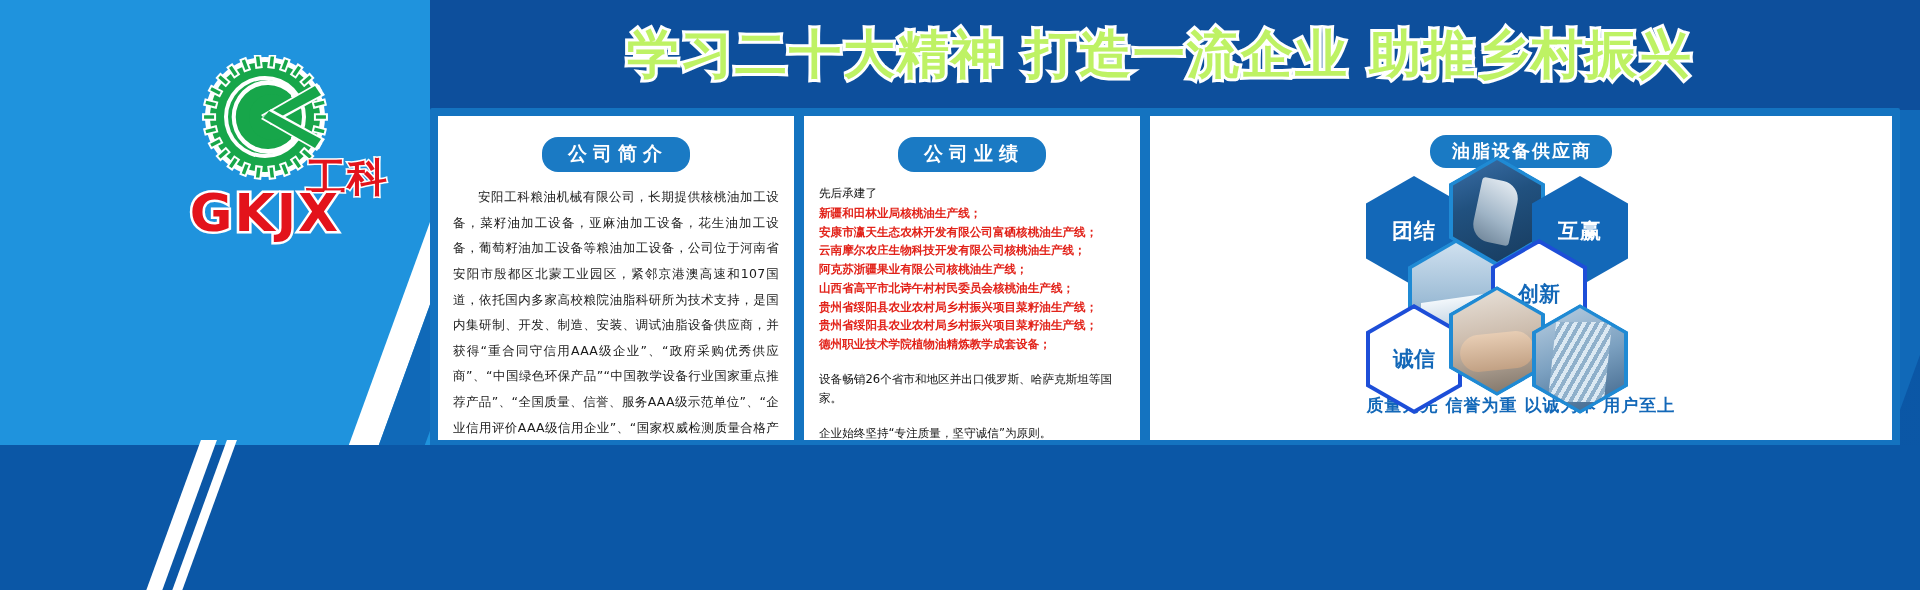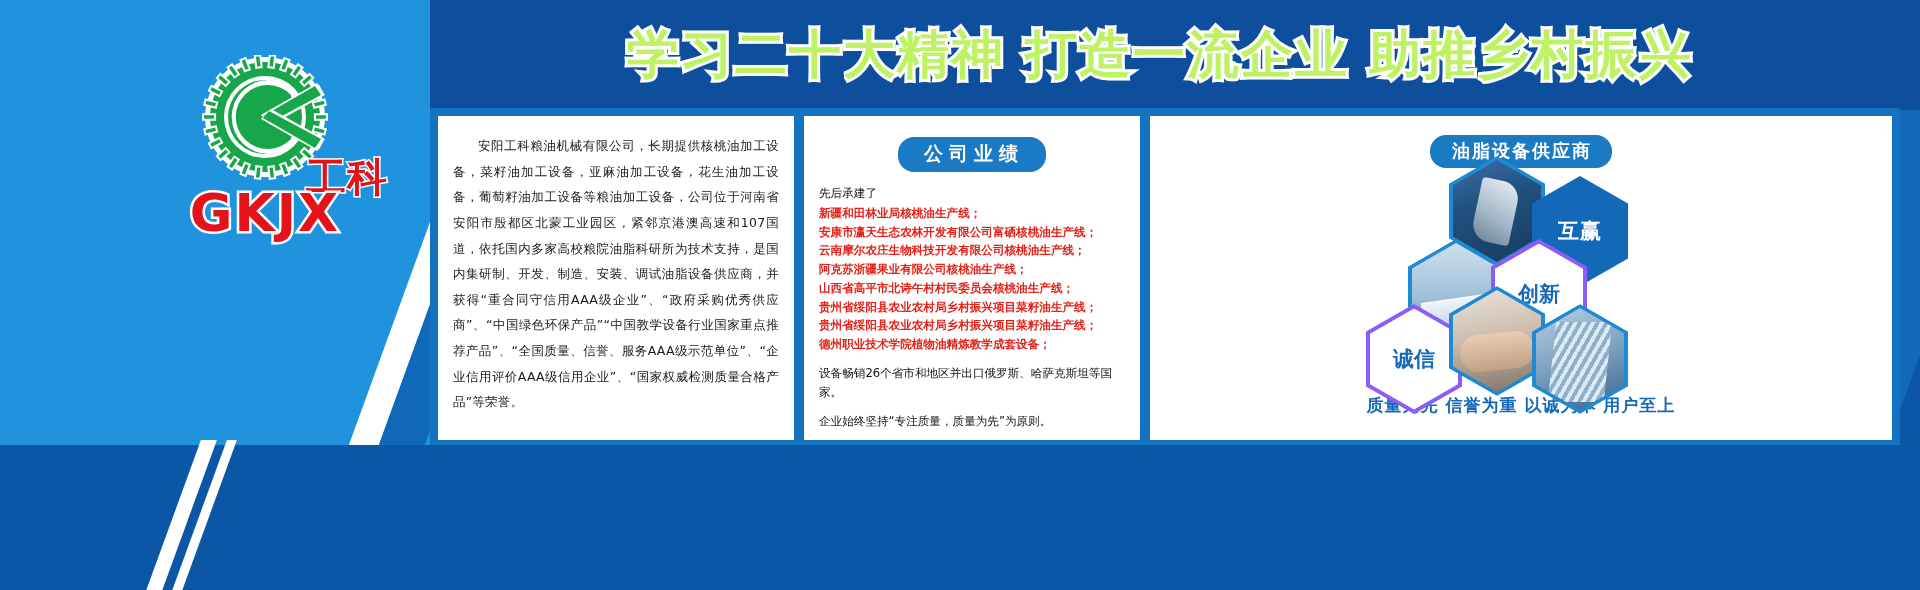--- a/index.html
+++ b/index.html
@@ -150,21 +150,21 @@
     margin: 1px 0 3px 0;
   }
   .perf-list li {
     font-size: 11.6px;
     line-height: 1.62;
     color: #e2231a;
     font-weight: 600;
     white-space: nowrap;
     font-family: "DejaVu Sans", sans-serif;
   }
-  .perf-tail { margin-top: 10px; }
+  .perf-tail { margin-top: 16px; }
 
   
   .hex-title {
     margin: 2px auto 6px auto;
     width: max-content;
     background: #1a7ac4;
     color: #ffffff;
     font-size: 18px; font-weight: 800;
     letter-spacing: 2px;
     padding: 4px 20px 5px 22px;
@@ -184,21 +184,21 @@
     display: flex; align-items: center; justify-content: center;
     font-size: 21px; font-weight: 800;
     letter-spacing: 1px;
     font-family: "DejaVu Sans", sans-serif;
   }
   .hex.filled { background: #1368b8; color: #ffffff; }
   .hex-ring {
     position: absolute;
     width: 96px; height: 110px;
     clip-path: polygon(50% 0%, 100% 25%, 100% 75%, 50% 100%, 0% 75%, 0% 25%);
-    background: #8b5cf6;
+    background: #1d4ed8;
     display: flex; align-items: center; justify-content: center;
   }
   .hex-ring > .inner {
     width: 88px; height: 101px;
     clip-path: polygon(50% 0%, 100% 25%, 100% 75%, 50% 100%, 0% 75%, 0% 25%);
     background: #ffffff;
     display: flex; align-items: center; justify-content: center;
     color: #1368b8; font-size: 21px; font-weight: 800;
     font-family: "DejaVu Sans", sans-serif;
   }
@@ -335,45 +335,49 @@
   </div>
 
   <div class="title-band">
     <div class="title-text">学习二十大精神  打造一流企业  助推乡村振兴</div>
   </div>
 
   <div class="content-frame">
     <div class="panels">
 
       <div class="panel p1">
+        <div class="panel-title">公司简介</div>
         <div class="intro-body">安阳工科粮油机械有限公司，长期提供核桃油加工设备，菜籽油加工设备，亚麻油加工设备，花生油加工设备，葡萄籽油加工设备等粮油加工设备，公司位于河南省安阳市殷都区北蒙工业园区，紧邻京港澳高速和107国道，依托国内多家高校粮院油脂科研所为技术支持，是国内集研制、开发、制造、安装、调试油脂设备供应商，并获得“重合同守信用AAA级企业”、“政府采购优秀供应商”、“中国绿色环保产品”“中国教学设备行业国家重点推荐产品”、“全国质量、信誉、服务AAA级示范单位”、“企业信用评价AAA级信用企业”、“国家权威检测质量合格产品”等荣誉。</div>
       </div>
 
       <div class="panel p2">
         <div class="panel-title">公司业绩</div>
         <div class="perf-lead">先后承建了</div>
         <ul class="perf-list">
           <li>新疆和田林业局核桃油生产线；</li>
           <li>安康市瀛天生态农林开发有限公司富硒核桃油生产线；</li>
           <li>云南摩尔农庄生物科技开发有限公司核桃油生产线；</li>
           <li>阿克苏浙疆果业有限公司核桃油生产线；</li>
           <li>山西省高平市北诗午村村民委员会核桃油生产线；</li>
           <li>贵州省绥阳县农业农村局乡村振兴项目菜籽油生产线；</li>
           <li>贵州省绥阳县农业农村局乡村振兴项目菜籽油生产线；</li>
           <li>德州职业技术学院植物油精炼教学成套设备；</li>
         </ul>
         <div class="perf-tail">设备畅销26个省市和地区并出口俄罗斯、哈萨克斯坦等国家。</div>
-        <div class="perf-tail">企业始终坚持“专注质量，质量为先”为原则。</div>
+        <div class="perf-tail">企业始终坚持“专注质量，坚守诚信”为原则。</div>
       </div>
 
       <div class="panel p3">
         <div class="hex-title">油脂设备供应商</div>
 
         <div class="hex-grid">
 
+          <div class="hex filled" style="left:10px;  top:2px;">
+              <span>团结</span>
+            </div>
           <div class="hex-img" style="left:93px;  top:-18px;">
               <div class="frame"></div>
               <div class="pic pic-carrier"></div>
             </div>
           <div class="hex filled" style="left:176px; top:2px;">
               <span>互赢</span>
             </div>
 
           <div class="hex-img" style="left:52px;  top:65px;">
               <div class="frame"></div>

